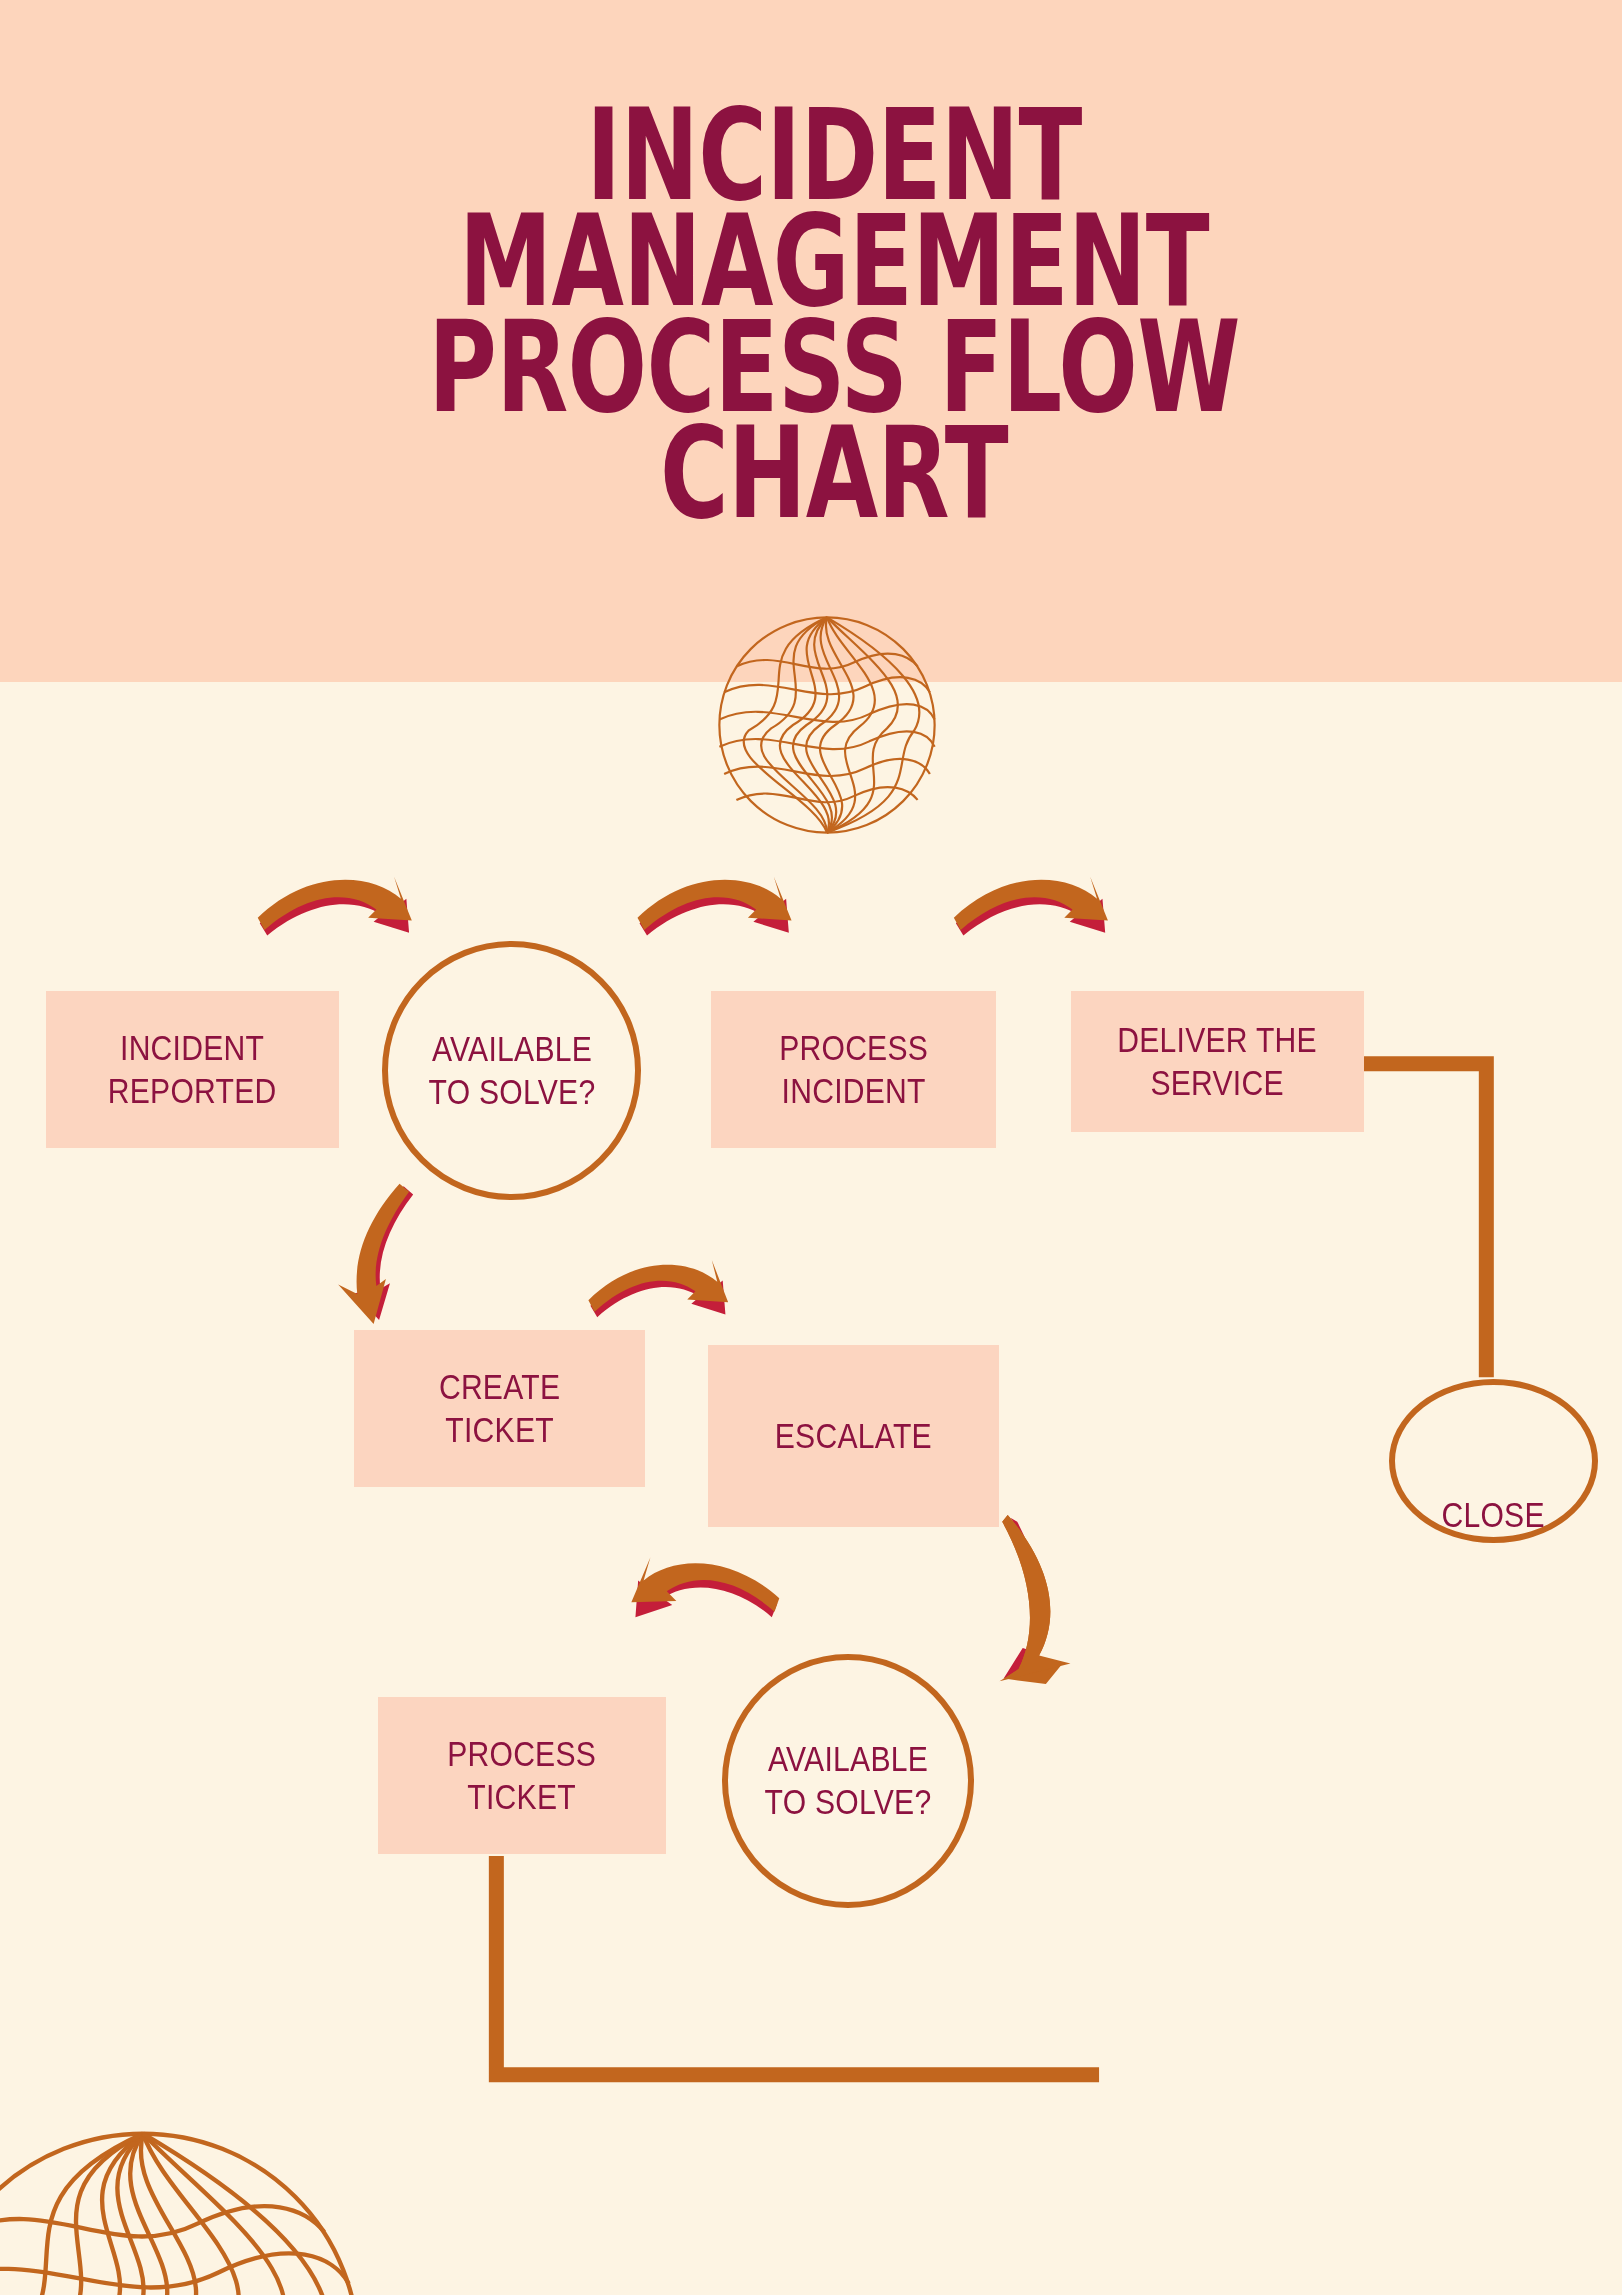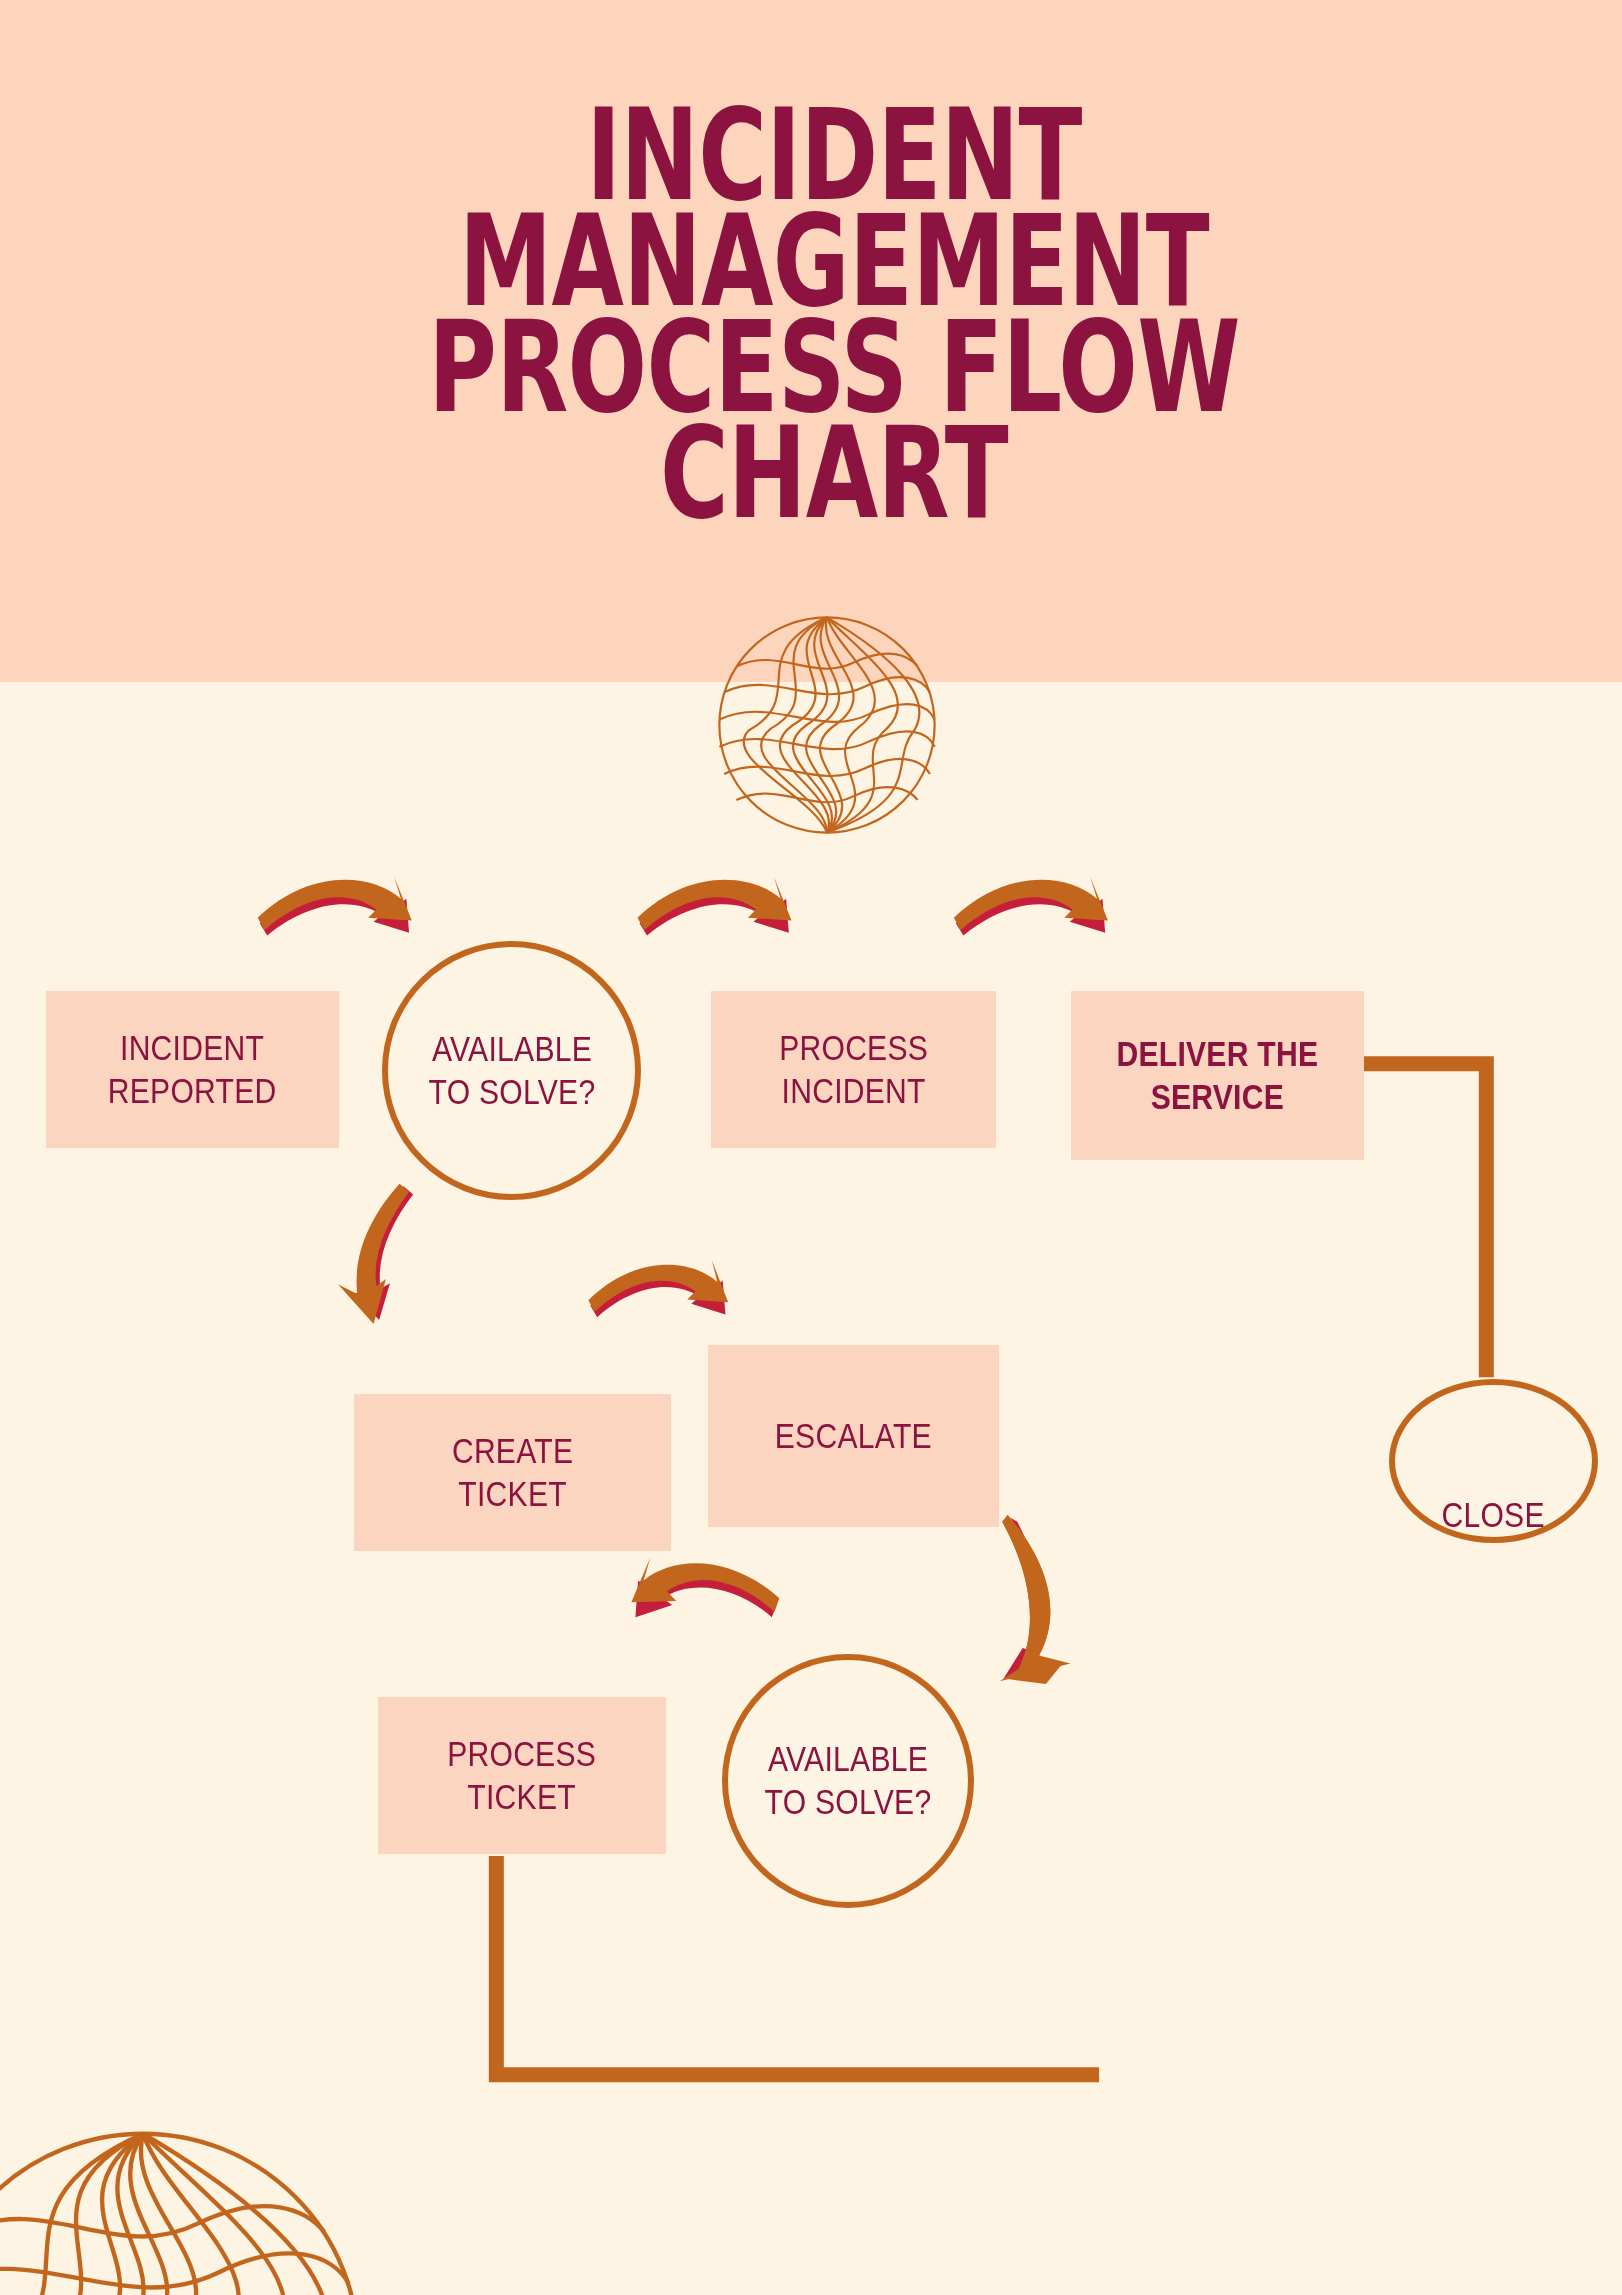--- a/index.html
+++ b/index.html
@@ -55,23 +55,23 @@
   .dec{
     background:transparent;
     border:6.1px solid #C2661E;
     border-radius:50%;
   }
 
   
   #n-incident-reported{left:46px;  top:991px; width:293px;  height:157px;}
   #n-available-1     {left:382px;  top:941px; width:259px;  height:259px; }
   #n-process-incident{left:711px; top:991px; width:285px;  height:157px;}
-  #n-deliver-service {left:1071px; top:991px; width:293px;  height:169px;font-weight:bold;}
+  #n-deliver-service {left:1071px; top:991px; width:293px;  height:141px;}
   #n-close           {left:1389px; top:1379px; width:209px;  height:164px;align-items:flex-end;}
-  #n-create-ticket   {left:354px;  top:1394px; width:317px;  height:157px;}
+  #n-create-ticket   {left:354px;  top:1330px; width:291px;  height:157px;}
   #n-escalate        {left:708px; top:1345px; width:291px;  height:182px;}
   #n-process-ticket  {left:378px;  top:1697px; width:288px;  height:157px;}
   #n-available-2     {left:722px; top:1654px; width:252px;  height:254px;}
   #n-direct-solution {left:1098px; top:1997px; width:292px;  height:145px;}
 </style>
 </head>
 <body>
 
 <div id="stage">
 

